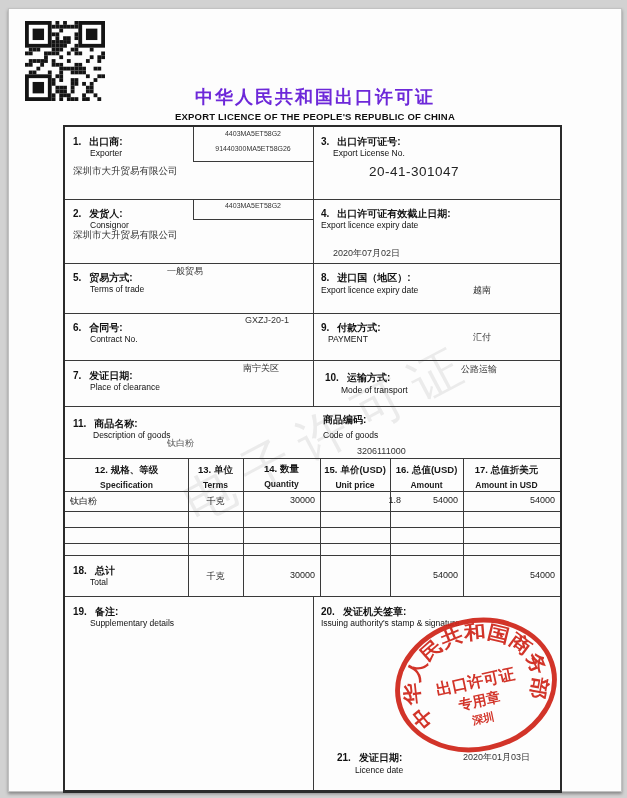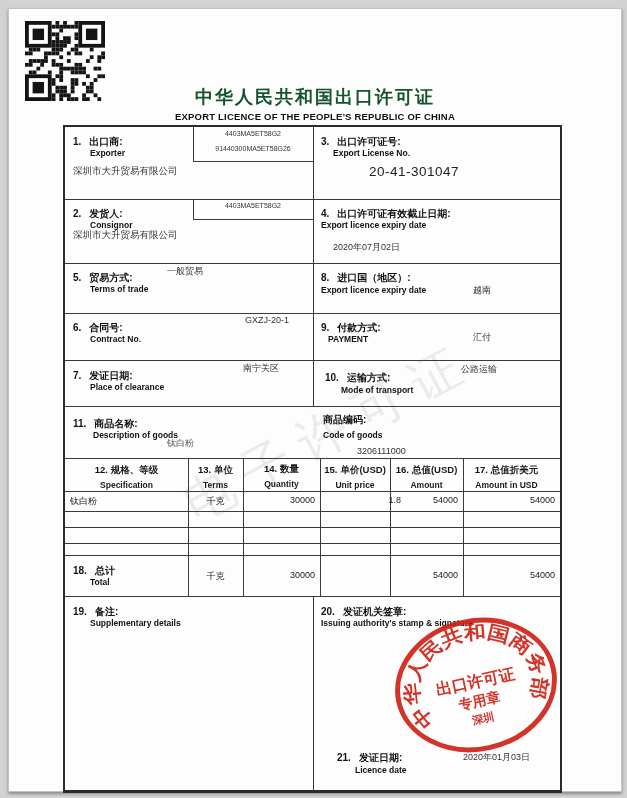--- a/index.html
+++ b/index.html
@@ -11,41 +11,41 @@
   }
   .page{
     position:absolute;left:8px;top:8px;width:612px;height:782px;
     background:#fdfdfd;border:1px solid #c2c2c2;
     box-shadow:0 2px 3px rgba(0,0,0,.35);
   }
   .abs{position:absolute;}
   .qr{position:absolute;left:16px;top:12px;width:80px;height:80px;}
   .doc-title{
     position:absolute;left:0;top:76px;width:612px;text-align:center;
-    font-size:18px;font-weight:bold;letter-spacing:2px;color:#14532d;
+    font-size:18px;font-weight:bold;letter-spacing:2px;color:#6d28d9;
   }
   .doc-subtitle{
     position:absolute;left:0;top:102px;width:612px;text-align:center;
     font-size:9.5px;font-weight:bold;color:#111;letter-spacing:.2px;
   }
   .wm{
     position:absolute;left:120px;top:390px;width:400px;text-align:center;
     font-size:50px;letter-spacing:14px;color:rgba(90,90,95,.11);
     transform:rotate(-28deg);pointer-events:none;white-space:nowrap;
   }
   
   .tbl{
     position:absolute;left:54px;top:116px;width:495px;height:663px;
     border:2px solid #2b2b2b;border-bottom-width:3px;background:transparent;
   }
   .hl{position:absolute;left:0;width:495px;height:0;border-top:1px solid #3a3a3a;}
   .vl{position:absolute;width:0;border-left:1px solid #3a3a3a;}
   .zh{font-size:10px;font-weight:bold;color:#111;}
   .no{font-size:10px;font-weight:bold;color:#111;margin-right:8px;}
-  .en{font-size:8.5px;font-weight:bold;color:#111;}
+  .en{font-size:8.5px;font-weight:normal;color:#111;}
   .val{font-size:9px;color:#333;}
   .code{font-size:7px;color:#333;text-align:center;}
   .lic{font-size:13.5px;color:#222;letter-spacing:.5px;}
   .hzh{font-size:9.5px;font-weight:bold;text-align:center;}
   .hzh .no{margin-right:3px;font-size:9.5px;}
   .hen{font-size:8.5px;font-weight:bold;text-align:center;margin-top:3px;}
   .num{font-size:9px;color:#222;text-align:right;}
   .cellv{font-size:9px;color:#222;}
   .stamp{position:absolute;left:326px;top:488px;width:170px;height:145px;opacity:.92;}
 </style>
@@ -244,21 +244,21 @@
       <span class="no">2.</span><span class="zh">发货人:</span>
     </div>
     <div class="abs en" style="left:25px;top:93px">Consignor</div>
     <div class="abs code" style="left:128px;top:75px;width:120px">4403MA5ET58G2</div>
     <div class="abs val" style="left:8px;top:102px;font-size:9.5px">深圳市大升贸易有限公司</div>
 
     <div class="abs" style="left:256px;top:76px">
       <span class="no">4.</span><span class="zh">出口许可证有效截止日期:</span>
     </div>
     <div class="abs en" style="left:256px;top:93px">Export licence expiry date</div>
-    <div class="abs val" style="left:268px;top:114px">2020年07月02日</div>
+    <div class="abs val" style="left:268px;top:120px">2020年07月02日</div>
 
     <div class="abs" style="left:8px;top:140px">
       <span class="no">5.</span><span class="zh">贸易方式:</span>
     </div>
     <div class="abs val" style="left:102px;top:138px">一般贸易</div>
     <div class="abs en" style="left:25px;top:157px">Terms of trade</div>
 
     <div class="abs" style="left:256px;top:140px">
       <span class="no">8.</span><span class="zh">进口国（地区）:</span>
     </div>

